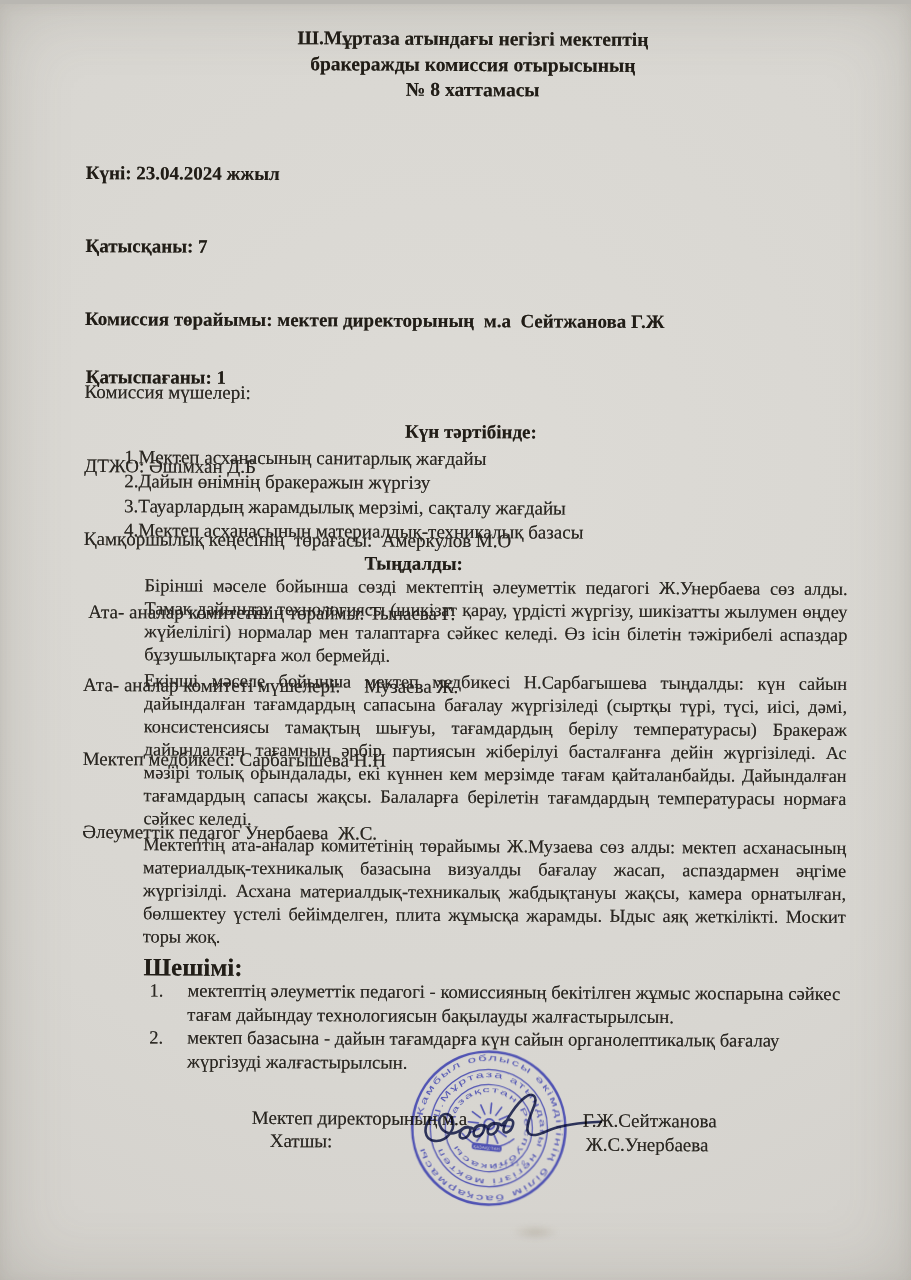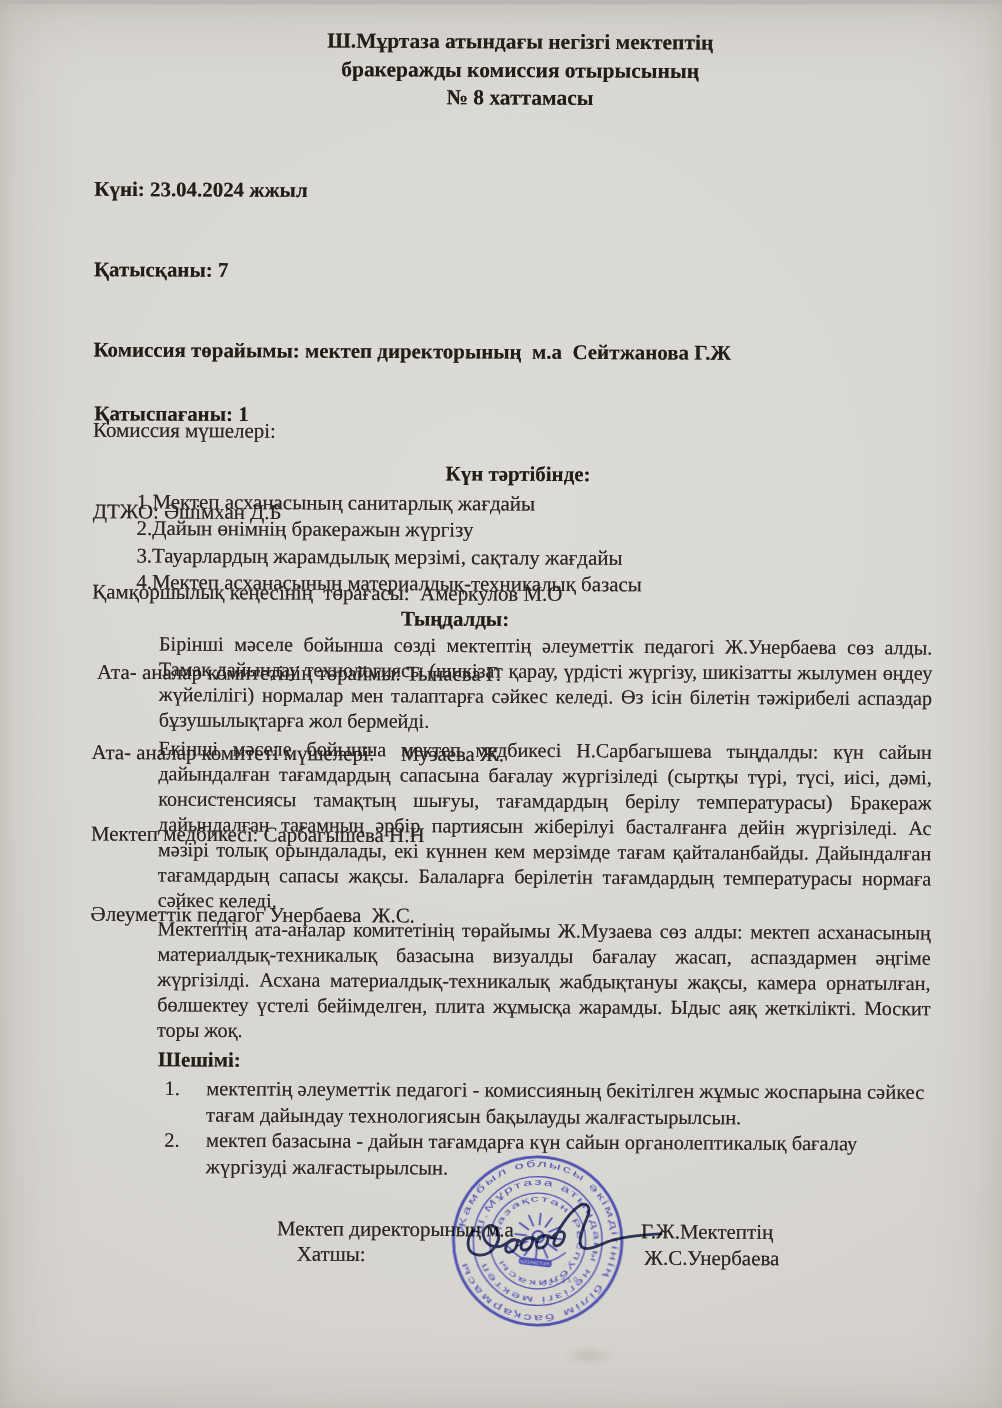--- a/index.html
+++ b/index.html
@@ -31,21 +31,21 @@
     font-size:19px;font-weight:bold;color:#211d17;}
   .agenda{position:absolute;top:443px;left:124px;font-size:19px;line-height:24.3px;}
 
   .listen-h{position:absolute;top:549px;left:0;width:828px;text-align:center;
     font-size:19px;font-weight:bold;color:#211d17;}
   .paras{position:absolute;top:572px;left:145px;width:703px;
     font-size:18.3px;line-height:23px;text-align:justify;}
   .paras p{margin:0 0 0 0;padding:0;}
   .paras p + p{margin-top:3px;}
 
-  .dec-h{position:absolute;top:951px;left:146px;font-size:19px;font-weight:bold;color:#211d17;}
+  .dec-h{position:absolute;top:951px;left:146px;font-size:25px;font-weight:bold;color:#211d17;}
   .decision{position:absolute;top:976px;left:152px;width:706px;
     font-size:18.6px;line-height:23.6px;}
   .dec-item{position:relative;padding-left:38px;}
   .dec-num{position:absolute;left:0;top:0;}
 
   .sig-label-1{position:absolute;top:1104px;left:255px;font-size:19px;}
   .sig-name-1{position:absolute;top:1105px;left:586px;font-size:19px;}
   .sig-label-2{position:absolute;top:1127px;left:273px;font-size:19px;}
   .sig-name-2{position:absolute;top:1129px;left:589px;font-size:19px;}
 
@@ -106,21 +106,21 @@
         <span class="dec-num">1.</span>
         <span>мектептің әлеуметтік педагогі - комиссияның бекітілген жұмыс жоспарына сәйкес тағам дайындау технологиясын бақылауды жалғастырылсын.</span>
       </div>
       <div class="dec-item">
         <span class="dec-num">2.</span>
         <span>мектеп базасына - дайын тағамдарға күн сайын органолептикалық бағалау жүргізуді жалғастырылсын.</span>
       </div>
     </div>
 
     <div class="sig-label-1 txt">Мектеп директорының м.а</div>
-    <div class="sig-name-1 txt">Г.Ж.Мектептің</div>
+    <div class="sig-name-1 txt">Г.Ж.Сейтжанова</div>
     <div class="sig-label-2 txt">Хатшы:</div>
     <div class="sig-name-2 txt">Ж.С.Унербаева</div>
 
     <svg class="stamp" viewBox="0 0 180 180">
       <g stroke="#3c40af" fill="none" transform="rotate(6 90 90)">
         <circle cx="90" cy="90" r="76.5" stroke-width="2.6"></circle>
         <circle cx="90" cy="90" r="58.5" stroke-width="1.3"></circle>
         <circle cx="90" cy="90" r="43.5" stroke-width="1.2"></circle>
         <path id="ringA" d="M22.5,90 a67.5,67.5 0 1 1 135,0 a67.5,67.5 0 1 1 -135,0" stroke="none"></path>
         <path id="ringB" d="M39,90 a51,51 0 1 1 102,0 a51,51 0 1 1 -102,0" stroke="none"></path>

